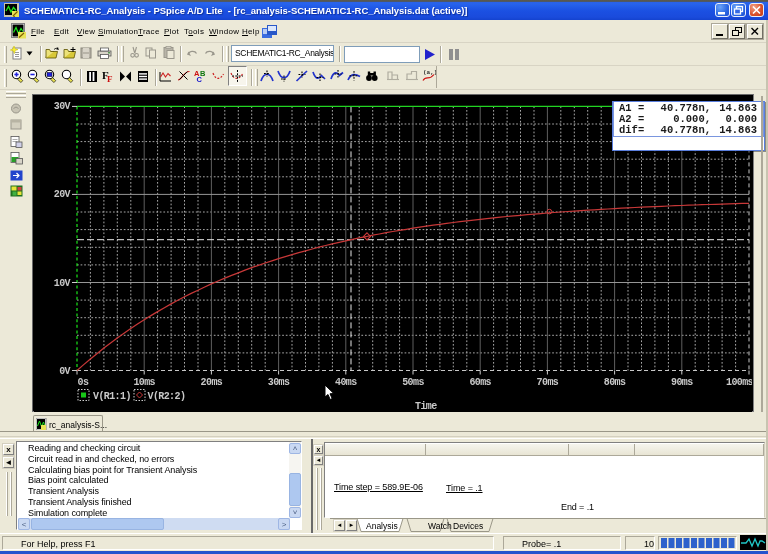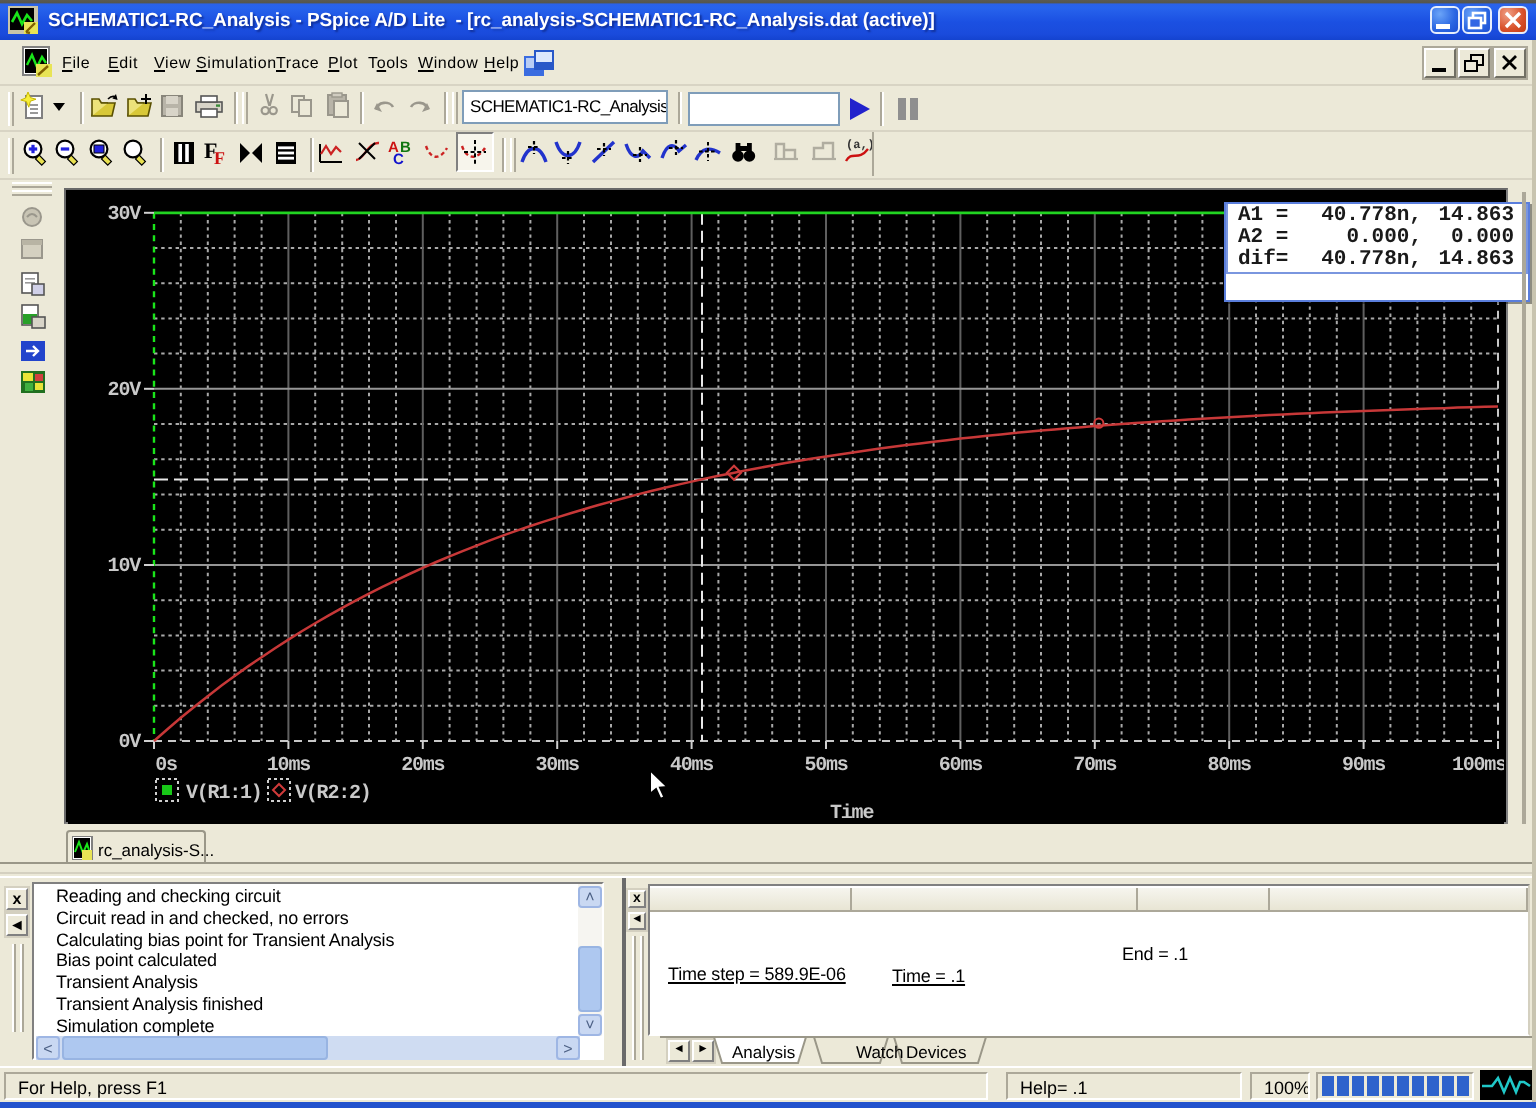--- a/index.html
+++ b/index.html
@@ -22,21 +22,21 @@
 .combo{left:231px;top:45px;width:103px;height:17px;background:#fff;border:1px solid #7f9db9;font-size:8.5px;line-height:15px;padding-left:3px;letter-spacing:-0.3px;color:#000;white-space:nowrap;overflow:hidden;}
 .field{left:344px;top:46px;width:76px;height:17px;background:#fff;border:1px solid #7f9db9;}
 .tab{left:33px;top:415px;width:70px;height:17px;background:#ece9d8;border:1px solid #9a9788;border-bottom:none;border-radius:2px 2px 0 0;font-size:10px;color:#000;}
 .panel-ln{left:0;top:431px;width:768px;height:1px;background:#9a9788;}
 .split{left:0;top:436px;width:768px;height:3px;background:#ece9d8;border-top:1px solid #d4d0c0;border-bottom:1px solid #fff;}
 .smbtn{width:11px;height:11px;background:#ece9d8;border:1px solid #fff;border-right-color:#808080;border-bottom-color:#808080;box-shadow:0 0 0 1px #d4d0c0;font-size:8px;line-height:9px;text-align:center;font-weight:bold;color:#000;}
 .outwin{left:16px;top:441px;width:286px;height:89px;background:#fff;border:1px solid #808080;border-bottom-color:#fff;border-right-color:#fff;}
 .otxt{font-size:9px;color:#000;line-height:10.8px;letter-spacing:-0.1px;white-space:nowrap;}
 .sb{background:#c9d8f2;border:1px solid #9eb6e4;border-radius:2px;color:#4d6185;text-align:center;}
 .statbar{left:0;top:533px;width:768px;height:18px;background:#ece9d8;border-top:1px solid #fff;}
-.spanel{top:536px;height:14px;border:1px solid #aca899;border-bottom-color:#fff;border-right-color:#fff;font-size:9px;color:#000;padding:2px 3px 0 6px;white-space:nowrap;overflow:hidden;}
+.spanel{top:536px;height:14px;border:1px solid #aca899;border-bottom-color:#fff;border-right-color:#fff;font-size:9px;color:#000;padding:2px 3px 0 18px;white-space:nowrap;overflow:hidden;}
 .hdrln{top:444px;height:12px;background:linear-gradient(180deg,#f6f5ee,#e8e5d4);border-right:1px solid #aca899;border-bottom:1px solid #aca899;}
 .tablbl{top:521px;font-size:8.5px;color:#000;}
 icon,svg{display:block;}
 </style></head><body>
 
 <div class="abs ttl"></div>
 <svg class="abs" style="left:4px;top:3px" width="16" height="15">
     <rect x="0" y="0" width="15" height="14" fill="#c8c4a8"></rect>
     <rect x="1" y="1" width="12" height="11" fill="#000"></rect>
     <polyline points="2,8 4.5,3.5 7,9 9.5,4.5 12,7.5" fill="none" stroke="#1ae51a" stroke-width="1.3"></polyline>
@@ -496,37 +496,37 @@
 <div class="abs smbtn" style="left:314px;top:456px;width:9px;height:9px;font-size:6px;line-height:7px;">◄</div>
 <div class="abs" style="left:316px;top:468px;width:2px;height:62px;border-left:1px solid #fff;border-right:1px solid #aca899;"></div>
 <div class="abs" style="left:319.5px;top:468px;width:2px;height:62px;border-left:1px solid #fff;border-right:1px solid #aca899;"></div>
 <div class="abs" style="left:324px;top:442px;width:441px;height:76px;background:#fff;border:1px solid #808080;border-bottom-color:#fff;border-right-color:#d4d0c0;"></div>
 <div class="abs hdrln" style="left:325px;width:101px;"></div>
 <div class="abs hdrln" style="left:426px;width:143px;"></div>
 <div class="abs hdrln" style="left:569px;width:66px;"></div>
 <div class="abs hdrln" style="left:635px;width:129px;"></div>
 <div class="abs otxt" style="left:334px;top:482px;text-decoration:underline;">Time step = 589.9E-06</div>
 <div class="abs otxt" style="left:446px;top:483px;text-decoration:underline;">Time = .1</div>
-<div class="abs otxt" style="left:561px;top:472px;">End = .1</div>
+<div class="abs otxt" style="left:561px;top:502px;">End = .1</div>
 
 <div class="abs" style="left:330px;top:518px;width:438px;height:1px;background:#9a9788;"></div>
 <div class="abs smbtn" style="left:334px;top:520px;width:11px;height:11px;font-size:6px;line-height:9px;">◄</div>
 <div class="abs smbtn" style="left:346px;top:520px;width:11px;height:11px;font-size:6px;line-height:9px;">►</div>
 <svg class="abs" style="left:330px;top:518px" width="180" height="15">
 <path d="M27 0.5 L73 0.5 L69 13.5 L31 13.5 Z" fill="#fff" stroke="#9a9788" stroke-width="1"></path>
 <path d="M77 0.5 L114 0.5 L110 13.5 L81 13.5 Z" fill="#ece9d8" stroke="#9a9788" stroke-width="1"></path>
 <path d="M117 0.5 L163 0.5 L159 13.5 L121 13.5 Z" fill="#ece9d8" stroke="#9a9788" stroke-width="1"></path>
 </svg>
 <div class="abs tablbl" style="left:366px;">Analysis</div>
 <div class="abs tablbl" style="left:411px;margin-left:17px;">Watch</div>
 <div class="abs tablbl" style="left:453px;">Devices</div>
 
 <div class="abs statbar"></div>
 <div class="abs spanel" style="left:2px;width:492px;">For Help, press F1</div>
-<div class="abs spanel" style="left:503px;width:118px;">Help= .1</div>
+<div class="abs spanel" style="left:503px;width:118px;">Probe= .1</div>
 <div class="abs spanel" style="left:625px;width:30px;text-align:right;">100%</div>
 <div class="abs spanel" style="left:658px;width:79px;padding:0;">
     <svg width="77" height="12">
       <rect x="2.0" y="1" width="6" height="10" fill="#2e62cc"></rect>
       <rect x="9.5" y="1" width="6" height="10" fill="#2e62cc"></rect>
       <rect x="17.0" y="1" width="6" height="10" fill="#2e62cc"></rect>
       <rect x="24.5" y="1" width="6" height="10" fill="#2e62cc"></rect>
       <rect x="32.0" y="1" width="6" height="10" fill="#2e62cc"></rect>
       <rect x="39.5" y="1" width="6" height="10" fill="#2e62cc"></rect>
       <rect x="47.0" y="1" width="6" height="10" fill="#2e62cc"></rect>

